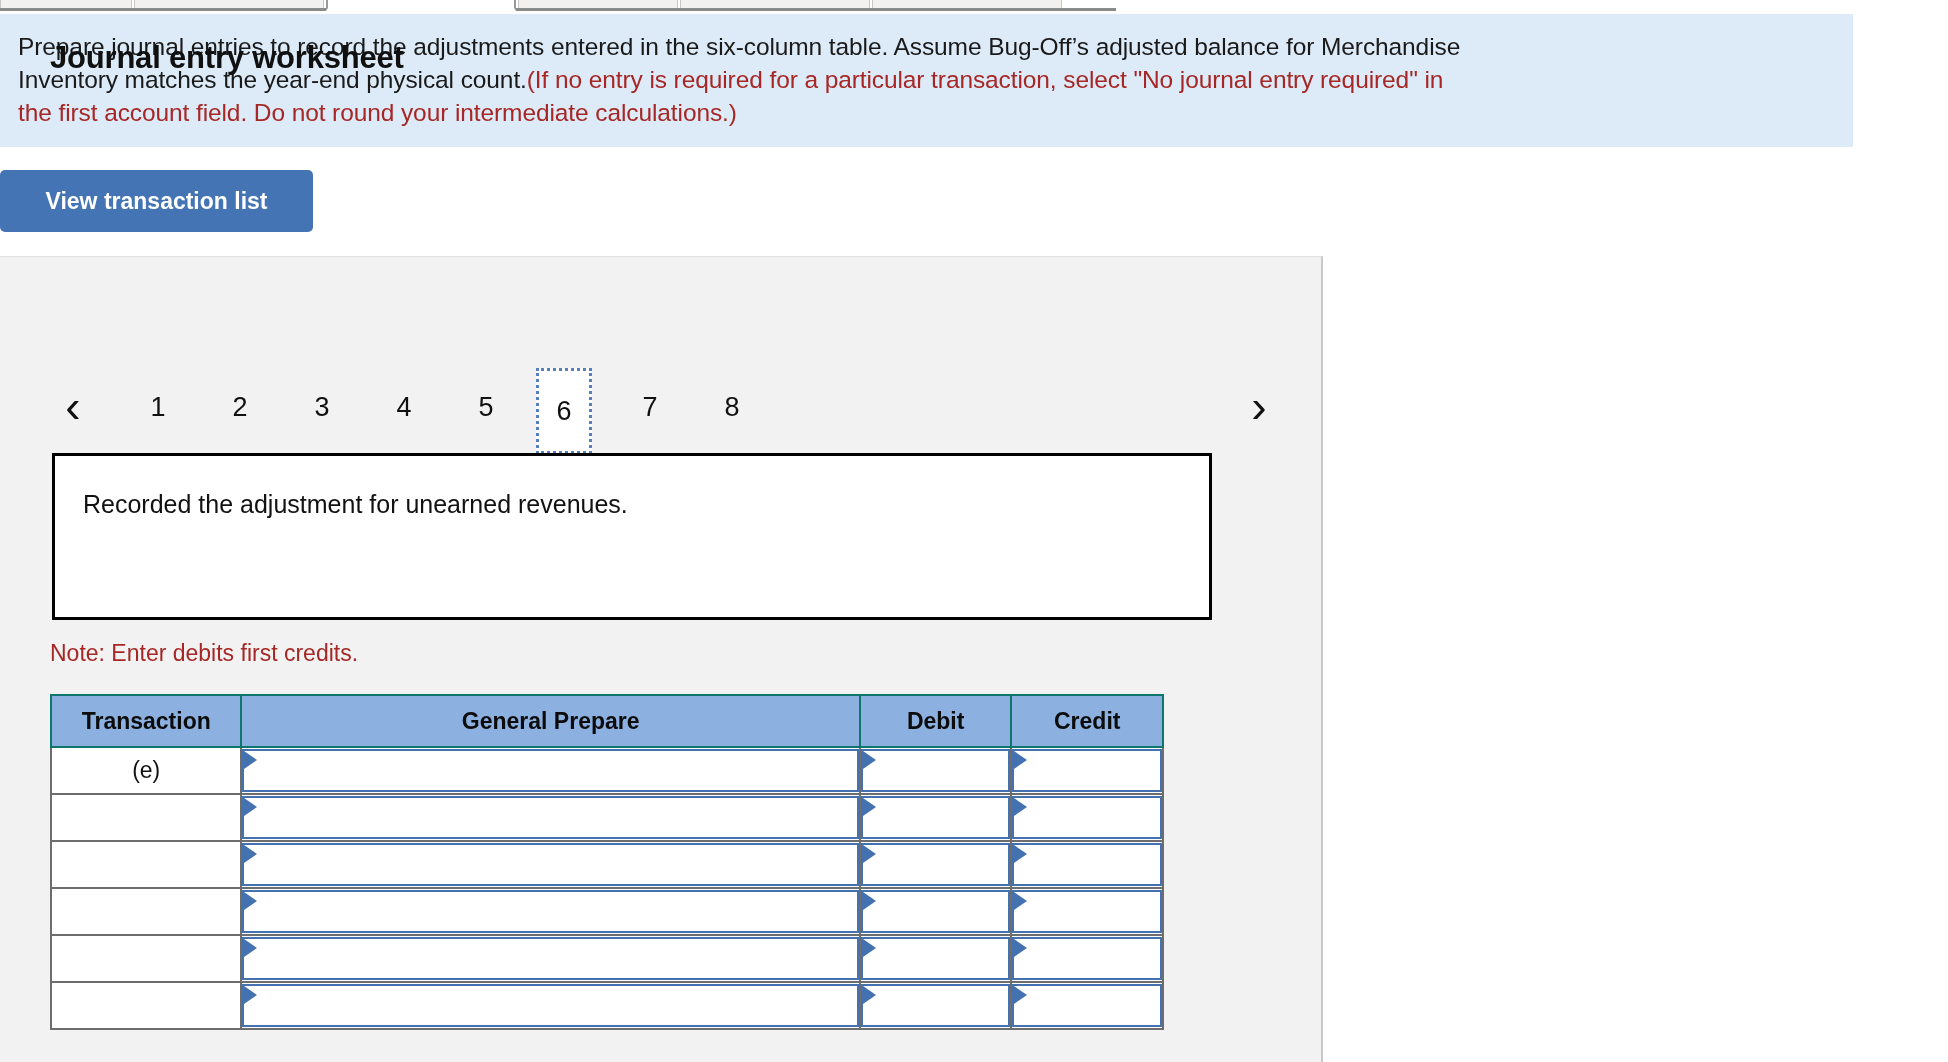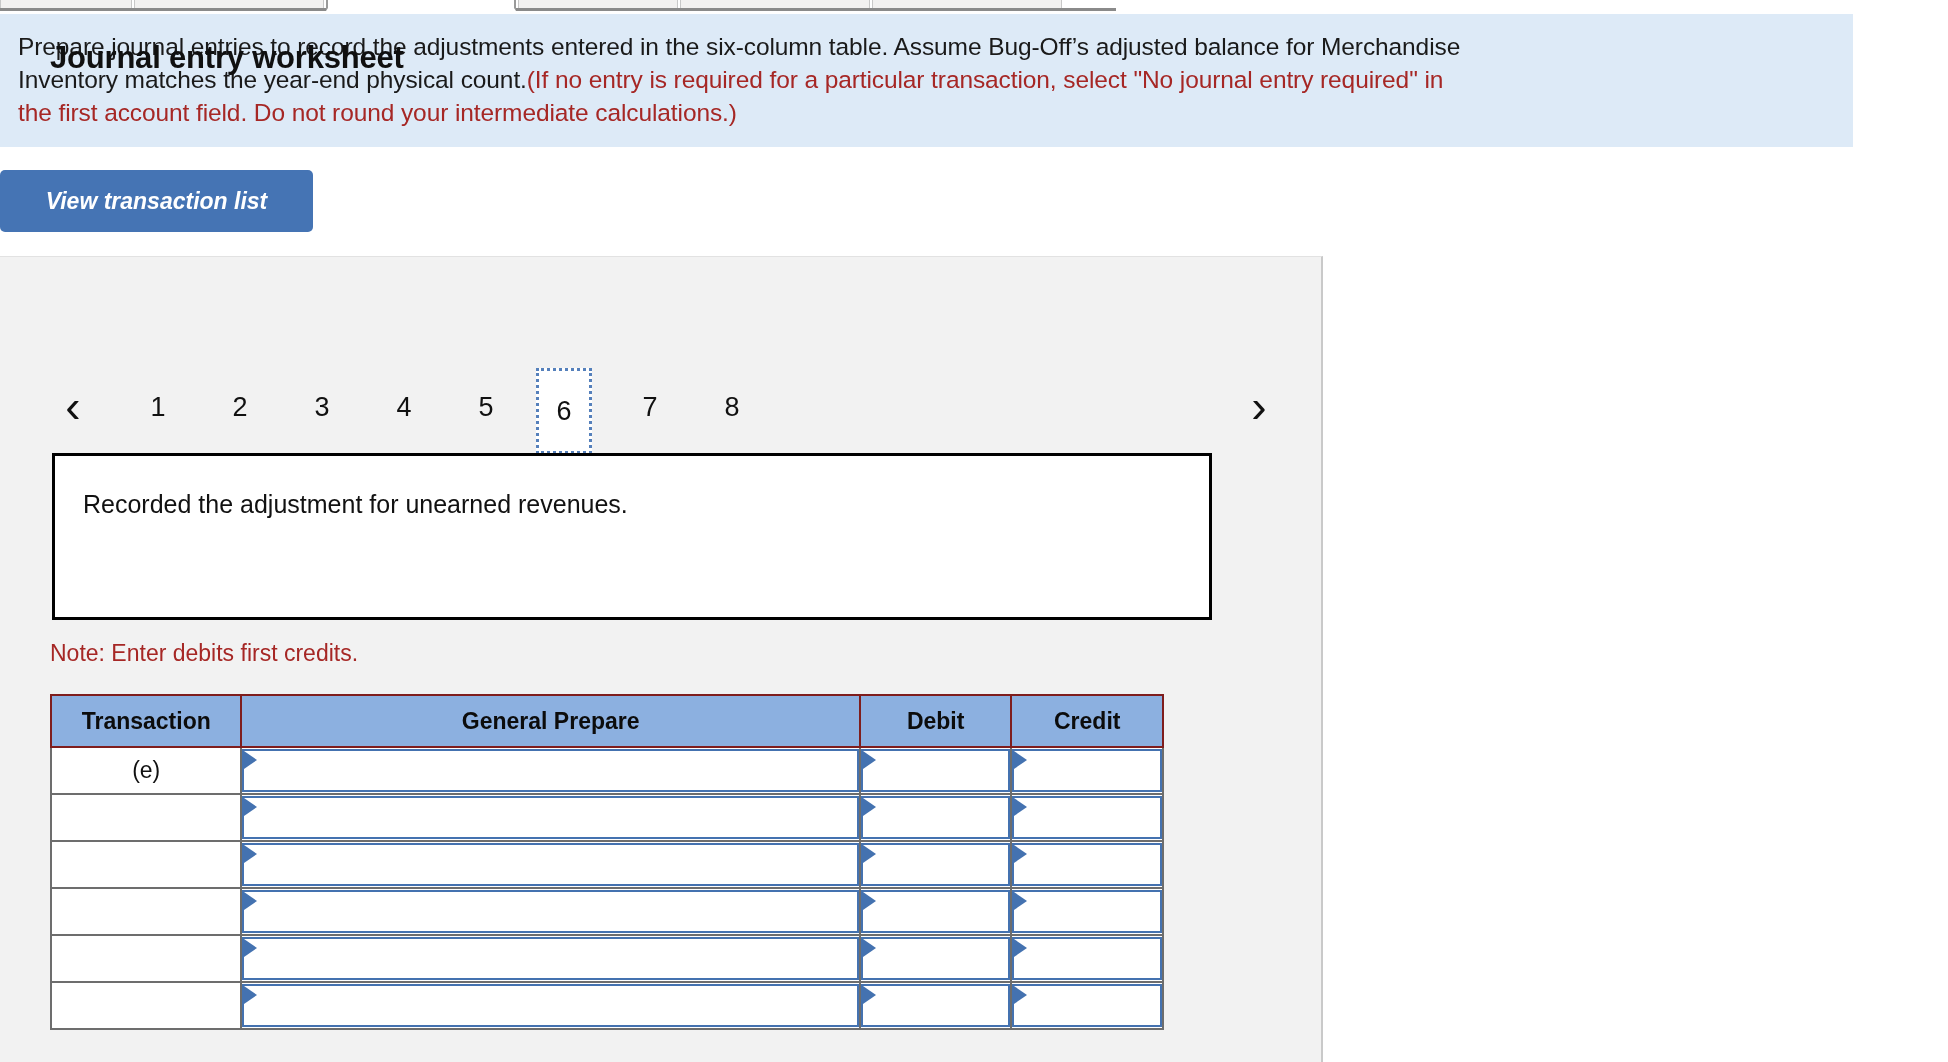--- a/index.html
+++ b/index.html
@@ -54,21 +54,20 @@
     position: absolute; left: 0; top: 170px;
     width: 313px; height: 62px;
     background: #4574b4;
     border: none; border-radius: 5px;
     color: #ffffff;
     font-family: "Liberation Sans", sans-serif;
     font-size: 23px; font-weight: bold;
     text-align: center;
     cursor: pointer;
     padding: 0;
-    font-style: italic;
   }
 
   
   .panel {
     position: absolute; left: 0; top: 256px;
     width: 1323px; height: 806px;
     background: #f2f2f2;
     border-right: 2px solid #c9c9c9;
     border-top: 1px solid #e2e2e2;
   }
@@ -133,21 +132,21 @@
     table-layout: fixed;
     border: 2px solid #6d6d6d;
   }
   .jtable col.c-trans  { width: 186px; }
   .jtable col.c-gj     { width: 604px; }
   .jtable col.c-debit  { width: 148px; }
   .jtable col.c-credit { width: 148px; }
 
   .jtable thead th {
     background: #8cb0e0;
-    border: 2px solid #7f1d1d;
+    border: 2px solid #0f766e;
     height: 52px;
     font-size: 23px; font-weight: bold; color: #0c0c0c;
     text-align: center;
     padding: 8px;
   }
   .jtable tbody td {
     border: 2px solid #6d6d6d;
     height: 47px;
     padding: 0;
     background: #ffffff;

